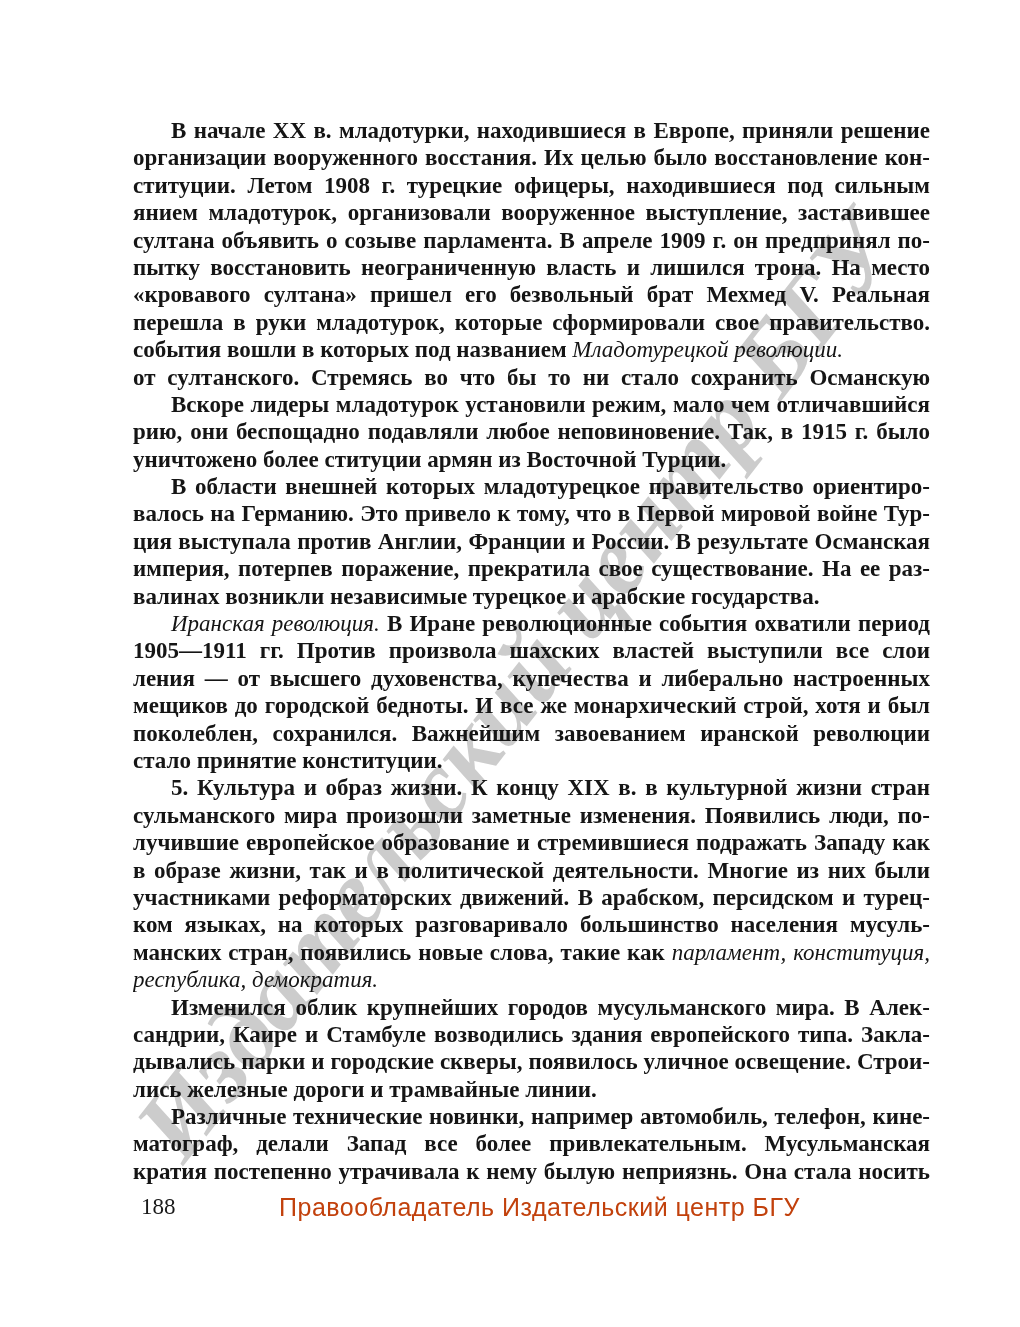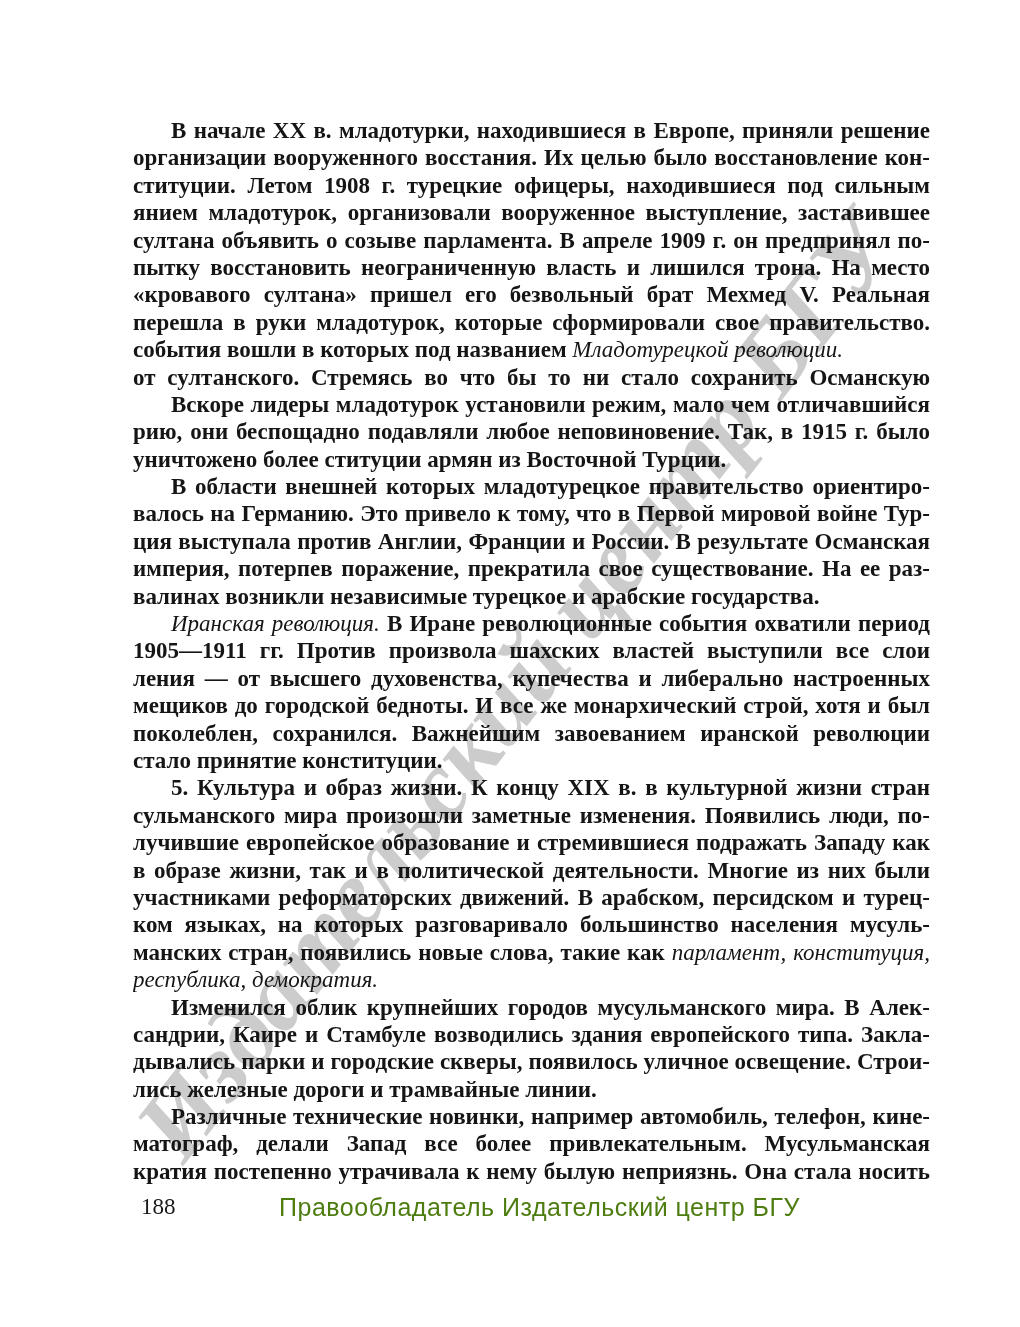--- a/index.html
+++ b/index.html
@@ -63,21 +63,21 @@
     color: #1a1a1a;
   }
   .copyright {
     position: absolute;
     left: 0; right: 0; top: 0;
     text-align: center;
     font-family: "Liberation Sans", "DejaVu Sans", sans-serif;
     font-size: 25px;
     line-height: 34px;
     letter-spacing: 0.5px;
-    color: #4d7c0f;
+    color: #c2410c;
   }
 </style>
 </head>
 <body>
 
 <div class="page">
 
   <div class="watermark">Издательский центр БГУ</div>
 
   <div class="text-block">

